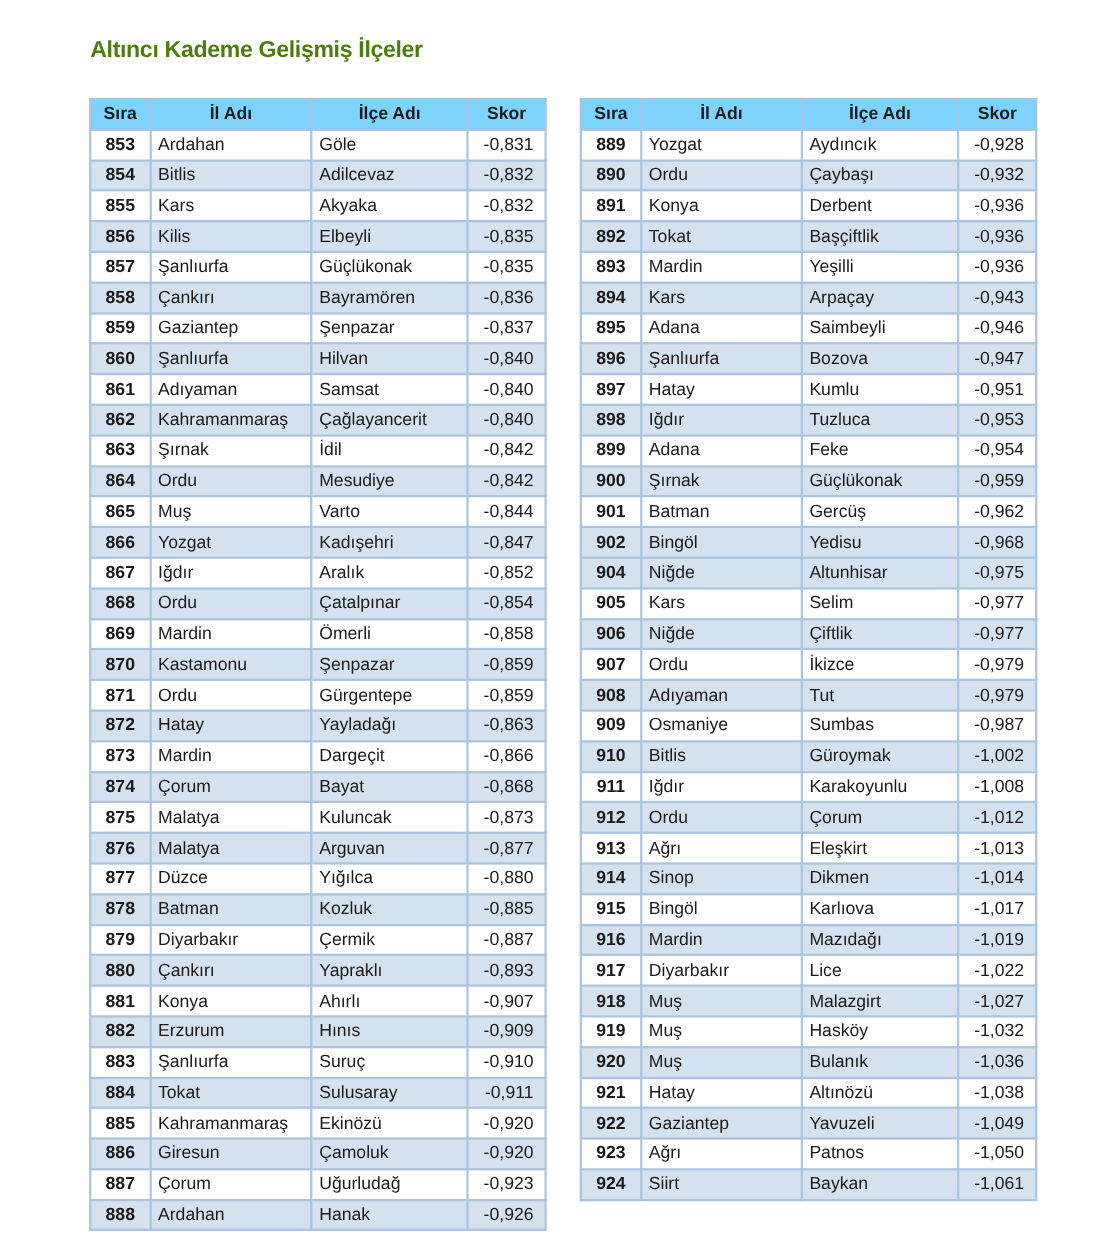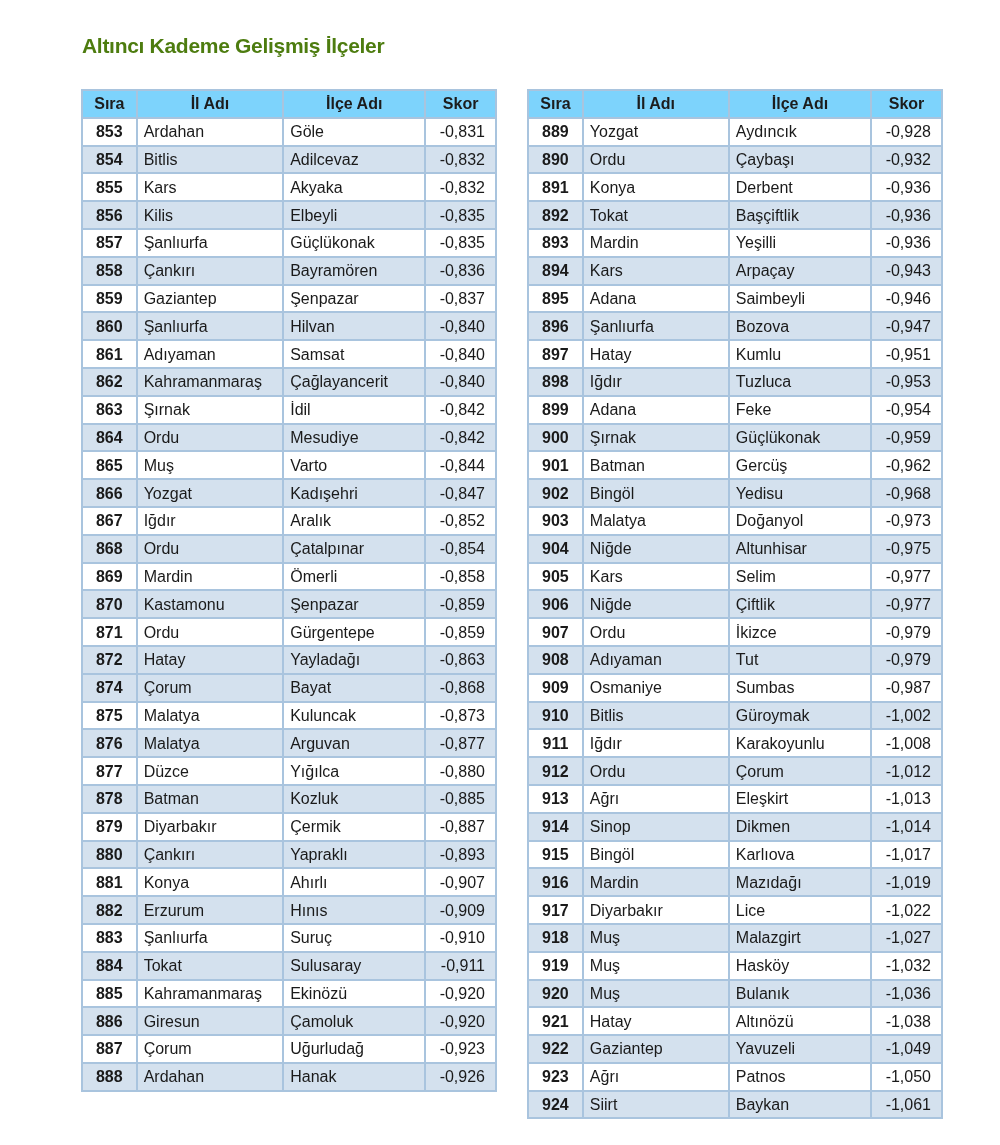--- a/index.html
+++ b/index.html
@@ -154,20 +154,26 @@
         <td>Ordu</td>
         <td>Gürgentepe</td>
         <td class="skor">-0,859</td>
       </tr>
       <tr class="even">
         <td class="sira">872</td>
         <td>Hatay</td>
         <td>Yayladağı</td>
         <td class="skor">-0,863</td>
       </tr>
+      <tr class="odd">
+        <td class="sira">873</td>
+        <td>Mardin</td>
+        <td>Dargeçit</td>
+        <td class="skor">-0,866</td>
+      </tr>
       <tr class="even">
         <td class="sira">874</td>
         <td>Çorum</td>
         <td>Bayat</td>
         <td class="skor">-0,868</td>
       </tr>
       <tr class="odd">
         <td class="sira">875</td>
         <td>Malatya</td>
         <td>Kuluncak</td>
@@ -347,26 +353,20 @@
         <td>Batman</td>
         <td>Gercüş</td>
         <td class="skor">-0,962</td>
       </tr>
       <tr class="even">
         <td class="sira">902</td>
         <td>Bingöl</td>
         <td>Yedisu</td>
         <td class="skor">-0,968</td>
       </tr>
-      <tr class="odd">
-        <td class="sira">903</td>
-        <td>Malatya</td>
-        <td>Doğanyol</td>
-        <td class="skor">-0,973</td>
-      </tr>
       <tr class="even">
         <td class="sira">904</td>
         <td>Niğde</td>
         <td>Altunhisar</td>
         <td class="skor">-0,975</td>
       </tr>
       <tr class="odd">
         <td class="sira">905</td>
         <td>Kars</td>
         <td>Selim</td>

